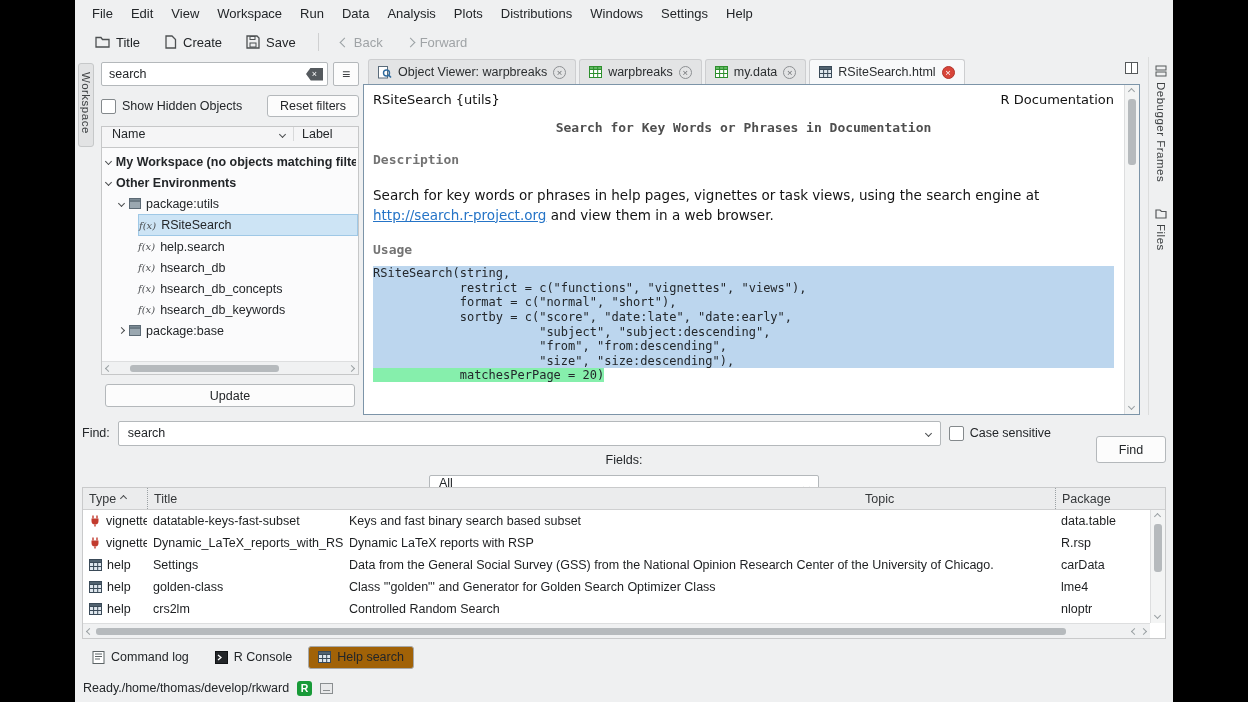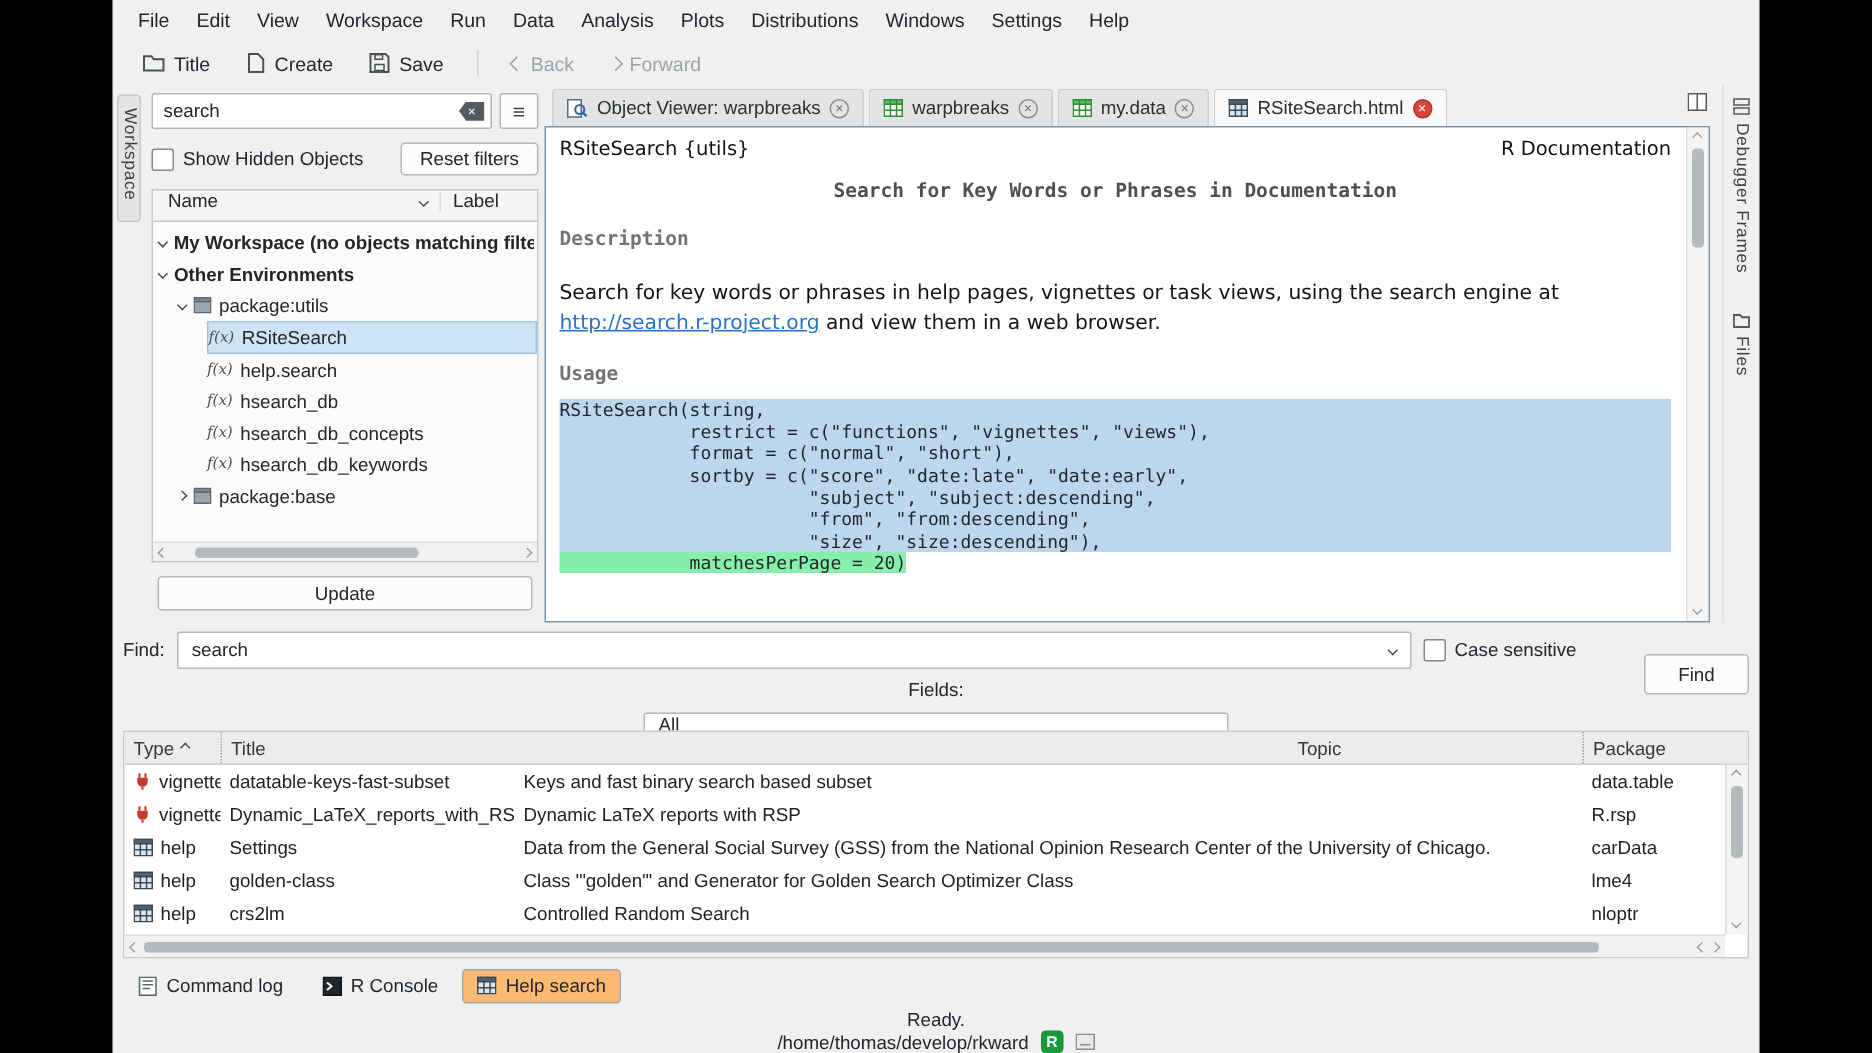--- a/index.html
+++ b/index.html
@@ -146,23 +146,23 @@
                  border-left:1px solid #dddedf; }
   .res-hscroll { position:absolute; left:0; right:15px; bottom:0; height:15px; background:#f0f1f2;
                  border-top:1px solid #dddedf; display:flex; align-items:center; gap:4px; padding:0 4px; }
   .res-hscroll .track { flex:1; height:7px; position:relative; }
   .res-hscroll .thumb { position:absolute; height:7px; border-radius:3px; background:#b6babd; }
 
   
   .bottom-tabs { position:absolute; top:644px; left:7px; height:26px; display:flex; gap:6px; align-items:center; }
   .btab { display:flex; align-items:center; gap:6px; height:23px; padding:0 9px; font-size:12.5px;
           background:transparent; border:1px solid transparent; border-radius:3px; font-family:inherit; color:#232629; }
-  .btab.active { background:#fdba74; border-color:#a6a9ab; }
+  .btab.active { background:#a16207; border-color:#a6a9ab; }
   .statusbar { position:absolute; top:674px; left:0; right:0; height:28px; display:flex;
-               align-items:center; justify-content:flex-end; padding:0 8px; font-size:12.5px;flex-direction:column; }
+               align-items:center; justify-content:flex-start; padding:0 8px; font-size:12.5px; }
   .sb-right { display:flex; align-items:center; gap:8px; }
   .r-badge { width:15px; height:15px; background:#189a38; color:#fff; font-weight:bold; font-size:10.5px;
              border-radius:3px; display:inline-flex; align-items:center; justify-content:center; }
 
   .ic { display:inline-flex; align-items:center; }
 </style>
 </head>
 <body>
 
 <div class="app">

